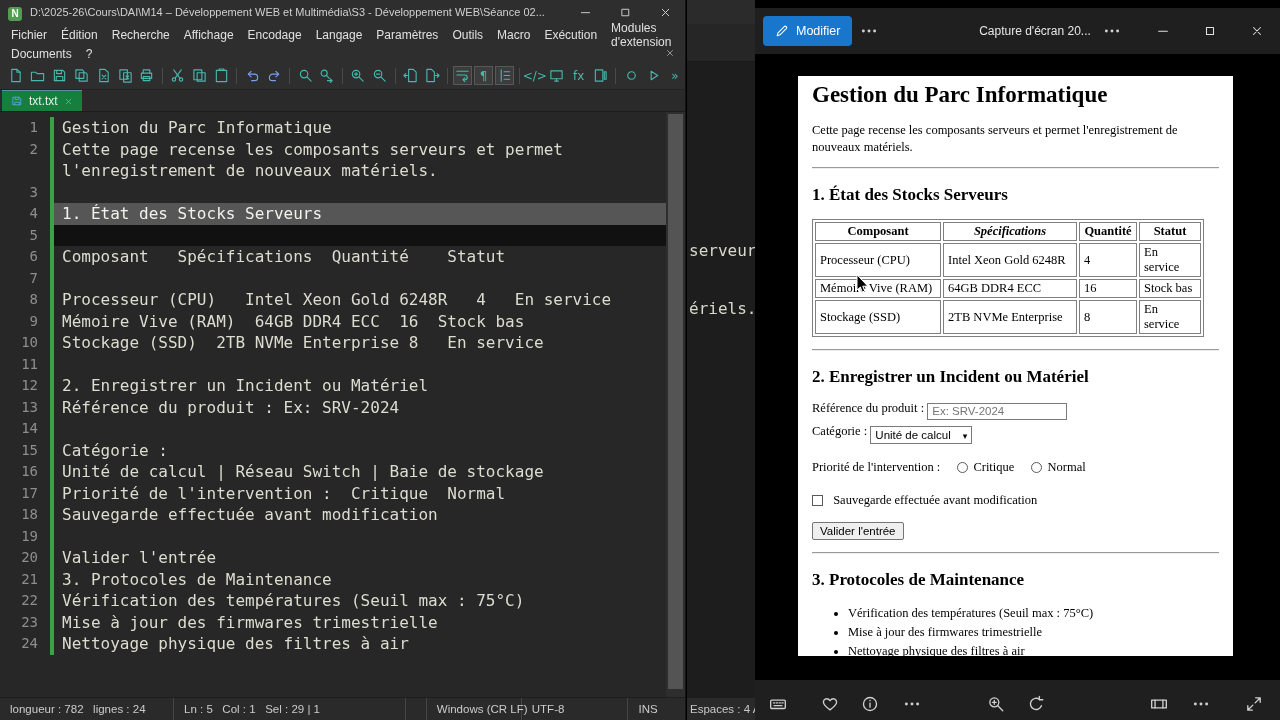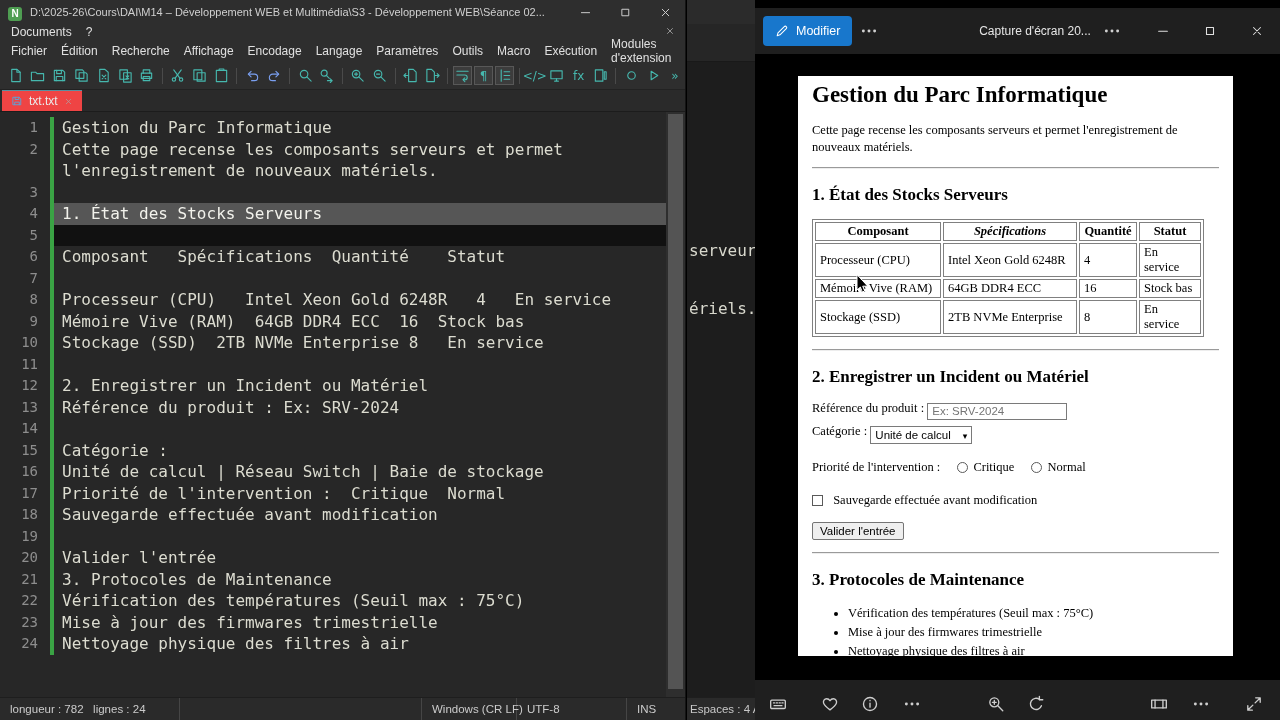--- a/index.html
+++ b/index.html
@@ -20,21 +20,21 @@
   .menu-close{position:absolute;right:6px;top:1px;color:#b5b5b5;width:14px;height:14px;}
   .menu-close svg{width:10px;height:10px;}
   .toolbar{height:28px;background:#2e2e2e;display:flex;align-items:center;padding-left:6px;gap:2px;border-bottom:1px solid #222;}
   .tbi{width:20px;height:20px;display:flex;align-items:center;justify-content:center;color:#46b8ae;}
   .tbi svg{width:15px;height:15px;}
   .tbi.blue{color:#7a9ff0;}
   .tbi.boxed{background:#3c3c3c;border:1px solid #585858;width:19px;height:19px;}
   .tbsep{width:1px;height:16px;background:#4a4a4a;margin:0 3px;flex:none;}
   .tic{font:12px "DejaVu Sans",sans-serif;color:currentColor;}
   .tabbar{height:22px;background:#2a2a2a;display:flex;align-items:flex-end;border-bottom:1px solid #1c1c1c;}
-  .tab{height:21px;background:#ef4444;display:flex;align-items:center;padding:0 9px;gap:6px;font-size:12px;color:#eaeaea;margin-left:2px;border-top:1px solid #5a8f9f;}
+  .tab{height:21px;background:#15803d;display:flex;align-items:center;padding:0 9px;gap:6px;font-size:12px;color:#eaeaea;margin-left:2px;border-top:1px solid #5a8f9f;}
   .tab-ic{color:#58a6dd;display:inline-flex;}
   .tab-ic svg{width:12px;height:12px;}
   .tab-close{color:#a8a8a8;display:inline-flex;}
   .tab-close svg{width:9px;height:9px;}
   #editor{position:absolute;left:0;top:112px;right:19px;bottom:23px;background:#272727;overflow:hidden;padding-top:5px;font:16px/21.5px "DejaVu Sans Mono",monospace;}
   .erow{display:flex;height:21.5px;}
   .gut{width:38px;flex:none;text-align:right;color:#8e8e8e;font-size:14px;line-height:21.5px;}
   .chg{width:4px;flex:none;background:#3aa344;margin-left:12px;}
   .etext{flex:1;color:#dcdcd0;white-space:pre;padding-left:8px;overflow:hidden;}
   .erow.cur .etext{background:#111111;}
@@ -131,40 +131,40 @@
           <svg viewBox="0 0 16 16">
             <rect x="4" y="4" width="8" height="8"></rect>
           </svg>
         </span>
       <span class="wbtn">
           <svg viewBox="0 0 16 16">
             <path d="M4 4l8 8M12 4l-8 8"></path>
           </svg>
         </span>
     </div>
-    <nav class="menurow r2" id="menu2">
-      <span class="menu-item">Documents</span>
-        <span class="menu-item">?</span>
-        <span class="menu-close"><svg viewBox="0 0 16 16">
-            <path d="M4 4l8 8M12 4l-8 8"></path>
-          </svg></span>
-    </nav>
     <nav class="menurow r1" id="menu1">
         <span class="menu-item">Fichier</span>
         <span class="menu-item">Édition</span>
         <span class="menu-item">Recherche</span>
         <span class="menu-item">Affichage</span>
         <span class="menu-item">Encodage</span>
         <span class="menu-item">Langage</span>
         <span class="menu-item">Paramètres</span>
         <span class="menu-item">Outils</span>
         <span class="menu-item">Macro</span>
         <span class="menu-item">Exécution</span>
         <span class="menu-item">Modules d'extension</span>
       </nav>
+    <nav class="menurow r2" id="menu2">
+      <span class="menu-item">Documents</span>
+        <span class="menu-item">?</span>
+        <span class="menu-close"><svg viewBox="0 0 16 16">
+            <path d="M4 4l8 8M12 4l-8 8"></path>
+          </svg></span>
+    </nav>
     <div class="toolbar" id="toolbar">
         <span class="tbi">
           <svg viewBox="0 0 16 16">
             <path d="M4 1.5h5.5L13 4.5v10H4z"></path>
             <path d="M9.5 1.5v3H13"></path>
           </svg>
         </span>
         <span class="tbi">
           <svg viewBox="0 0 16 16">
             <path d="M1.5 13.5v-9h4.5l1.5 1.5h7v7.5z"></path>
@@ -467,20 +467,21 @@
             <span class="chg"></span>
             <span class="etext">Nettoyage physique des filtres à air</span>
           </div>
         </div>
       </div>
     <div id="vscroll">
       <div id="vthumb"></div>
     </div>
     <div id="status">
       <span class="scell c1">longueur : 782   lignes : 24</span>
+      <span class="scell c2">Ln : 5   Col : 1   Sel : 29 | 1</span>
       <span class="scell spacer"></span>
       <span class="scell c3">Windows (CR LF)</span>
       <span class="scell c4">UTF-8</span>
       <span class="scell c5">INS</span>
     </div>
   </section>
 
   <section id="bgwin">
     <div class="bg-title"></div>
     <div class="bg-band"></div>

